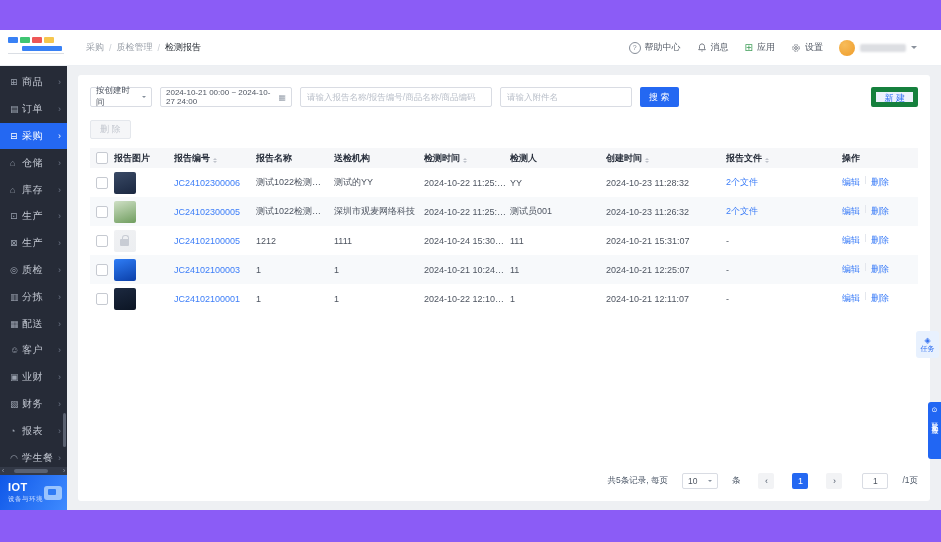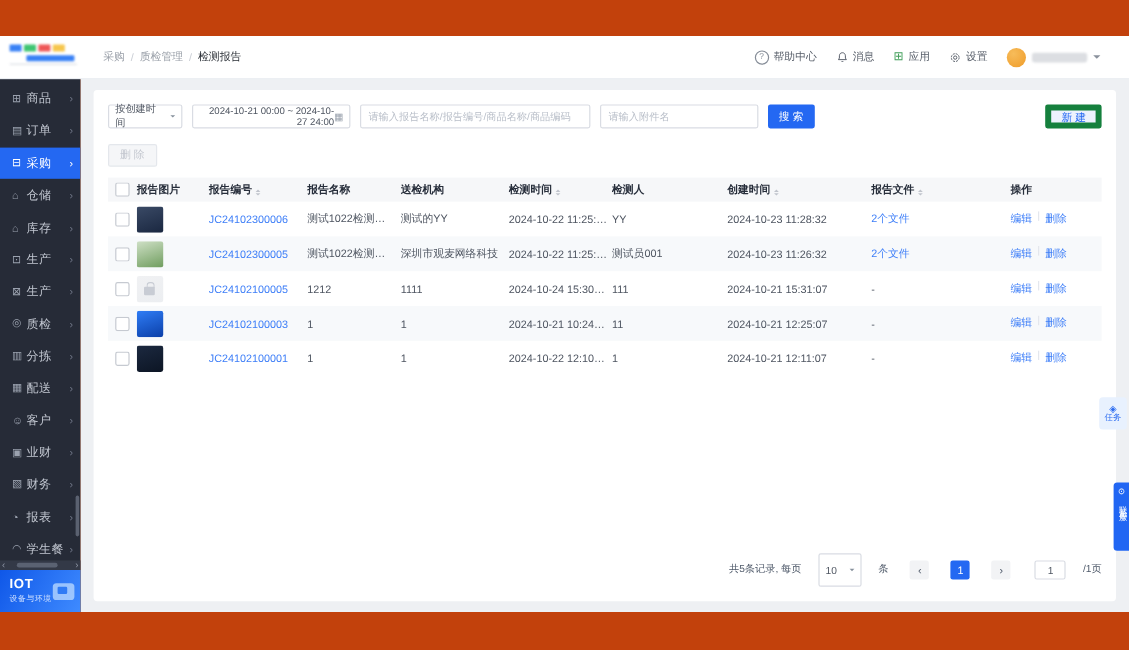--- a/index.html
+++ b/index.html
@@ -1,16 +1,16 @@
 <!DOCTYPE html>
 <html><head>
 <meta charset="utf-8">
 <style>
   html,body{margin:0;padding:0;background:#fff;}
-  .stage{position:relative;width:941px;height:542px;overflow:hidden;background:#c2410c;
+  .stage{position:relative;width:941px;height:542px;overflow:hidden;background:#8b5cf6;
          font-family:"Liberation Sans","DejaVu Sans",sans-serif;-webkit-font-smoothing:antialiased;}
   
   .topbar{position:absolute;left:0;top:30px;right:0;height:35px;background:#fff;box-shadow:0 1px 0 #eceff3;z-index:5;}
   .logo{position:absolute;left:8px;top:7px;width:58px;height:22px;filter:blur(.7px);opacity:.95;}
   .logo .chips{display:flex;gap:2px;}
   .logo .chip{width:10px;height:6px;border-radius:1px;}
   .logo .bar{margin:3px 0 0 14px;width:40px;height:5px;border-radius:1px;background:#2f7bf5;}
   .logo .hair{margin-top:2px;width:56px;height:1px;background:#d9dde3;}
   .breadcrumb{position:absolute;left:86px;top:0;bottom:0;display:flex;align-items:center;gap:5px;font-size:9px;color:#9aa0a9;}
   .breadcrumb .sep{color:#c9cdd4;}
@@ -44,21 +44,21 @@
   .iot-art{margin-left:auto;width:18px;height:14px;border-radius:3px;background:rgba(190,220,255,.75);position:relative;flex:0 0 auto;}
   .iot-art::after{content:"";position:absolute;left:4px;top:3px;width:8px;height:6px;border-radius:1px;background:#2f7bf5;}
   
   .main{position:absolute;left:67px;top:65px;right:0;bottom:32px;background:#eef0f3;}
   .card{position:absolute;left:11px;right:11px;top:10px;bottom:9px;background:#fff;border-radius:3px;padding:12px;box-sizing:border-box;}
   
   .filters{display:flex;align-items:center;gap:8px;}
   .select{height:20px;border:1px solid #d9dce3;border-radius:2px;display:flex;align-items:center;gap:4px;padding:0 5px;font-size:8.5px;color:#4e5561;box-sizing:border-box;cursor:pointer;background:#fff;}
   .select .caret-down{border-width:2.5px;border-top-color:#86909c;margin-top:2px;}
   .ft-select{width:62px;justify-content:space-between;}
-  .date-input{width:132px;height:20px;border:1px solid #d9dce3;border-radius:2px;display:flex;align-items:center;justify-content:space-between;padding:0 5px;font-size:8px;color:#4e5561;box-sizing:border-box;cursor:text;text-align:right;}
+  .date-input{width:132px;height:20px;border:1px solid #d9dce3;border-radius:2px;display:flex;align-items:center;justify-content:space-between;padding:0 5px;font-size:8px;color:#4e5561;box-sizing:border-box;cursor:text;}
   .cal{font-style:normal;font-size:8px;color:#9aa2ad;}
   .ti{height:20px;border:1px solid #d9dce3;border-radius:2px;padding:0 6px;font-size:8.5px;color:#4e5561;box-sizing:border-box;outline:none;font-family:inherit;}
   .ti::placeholder{color:#b8bec8;}
   .ti.kw{width:192px;}
   .ti.att{width:132px;}
   .btn-primary{height:20px;padding:0 9px;background:#2468f2;color:#fff;border:none;border-radius:2px;font-size:9px;cursor:pointer;font-family:inherit;white-space:nowrap;}
   .btn-create{margin-left:auto;height:20px;padding:0 8px;background:#edf2fd;color:#2468f2;border:5px solid #15803d;border-radius:2px;font-size:9px;cursor:pointer;font-family:inherit;white-space:nowrap;}
   .btn-disabled{margin-top:13px;height:19px;padding:0 9px;background:#f5f6f8;color:#c3c7cf;border:1px solid #e4e7ec;border-radius:2px;font-size:9px;cursor:not-allowed;font-family:inherit;}
   
   .table{margin-top:9px;}
@@ -75,21 +75,21 @@
   .tbody .row:nth-of-type(even){background:#f7f9fb;}
   .thumb{display:block;width:22px;height:22px;border-radius:2px;position:relative;}
   .thumb.ph::before{content:"";position:absolute;left:6px;top:9px;width:9px;height:7px;background:#c8ccd4;border-radius:1px;}
   .thumb.ph::after{content:"";position:absolute;left:8px;top:5px;width:5px;height:4px;border:1.5px solid #c8ccd4;border-bottom:none;border-radius:3px 3px 0 0;}
   .lnk{color:#3d7ef8;text-decoration:none;cursor:pointer;}
   .lnk.muted{color:#4e5561;cursor:default;}
   .actions{display:flex;align-items:flex-start;gap:5px;}
   .adiv{width:1px;height:8px;background:#e4e7ed;}
   
   .pagination{position:absolute;right:12px;bottom:12px;display:flex;align-items:center;gap:14px;font-size:8.5px;color:#4e5969;margin-left:28px;}
-  .pg-size{width:36px;height:28px;justify-content:space-between;}
+  .pg-size{width:36px;height:16px;justify-content:space-between;}
   .pg-btn{font-style:normal;width:16px;height:16px;line-height:16px;text-align:center;background:#f2f3f5;border-radius:2px;color:#4e5969;font-size:9px;cursor:pointer;margin-left:4px;}
   .pg-btn.active{background:#2468f2;color:#fff;}
   .pg-jump{width:26px;height:16px;border:1px solid #d9dce3;border-radius:2px;text-align:center;font-size:8.5px;color:#4e5561;box-sizing:border-box;margin-left:6px;outline:none;font-family:inherit;}
   
   .float-tasks{position:absolute;right:2px;top:331px;width:23px;height:27px;background:#e8f1fe;border-radius:3px;display:flex;flex-direction:column;align-items:center;justify-content:center;color:#2f6ef0;cursor:pointer;z-index:6;}
   .float-tasks i{font-style:normal;font-size:8px;line-height:9px;}
   .float-tasks span{font-size:7px;line-height:8px;}
   .float-support{position:absolute;right:0;top:402px;width:13px;height:57px;background:#2166f3;border-radius:3px 0 0 3px;display:flex;flex-direction:column;align-items:center;color:#fff;cursor:pointer;z-index:6;}
   .float-support i{font-style:normal;font-size:7px;margin-top:4px;}
   .vtext{writing-mode:vertical-rl;font-size:7px;letter-spacing:2px;margin-top:2px;}

